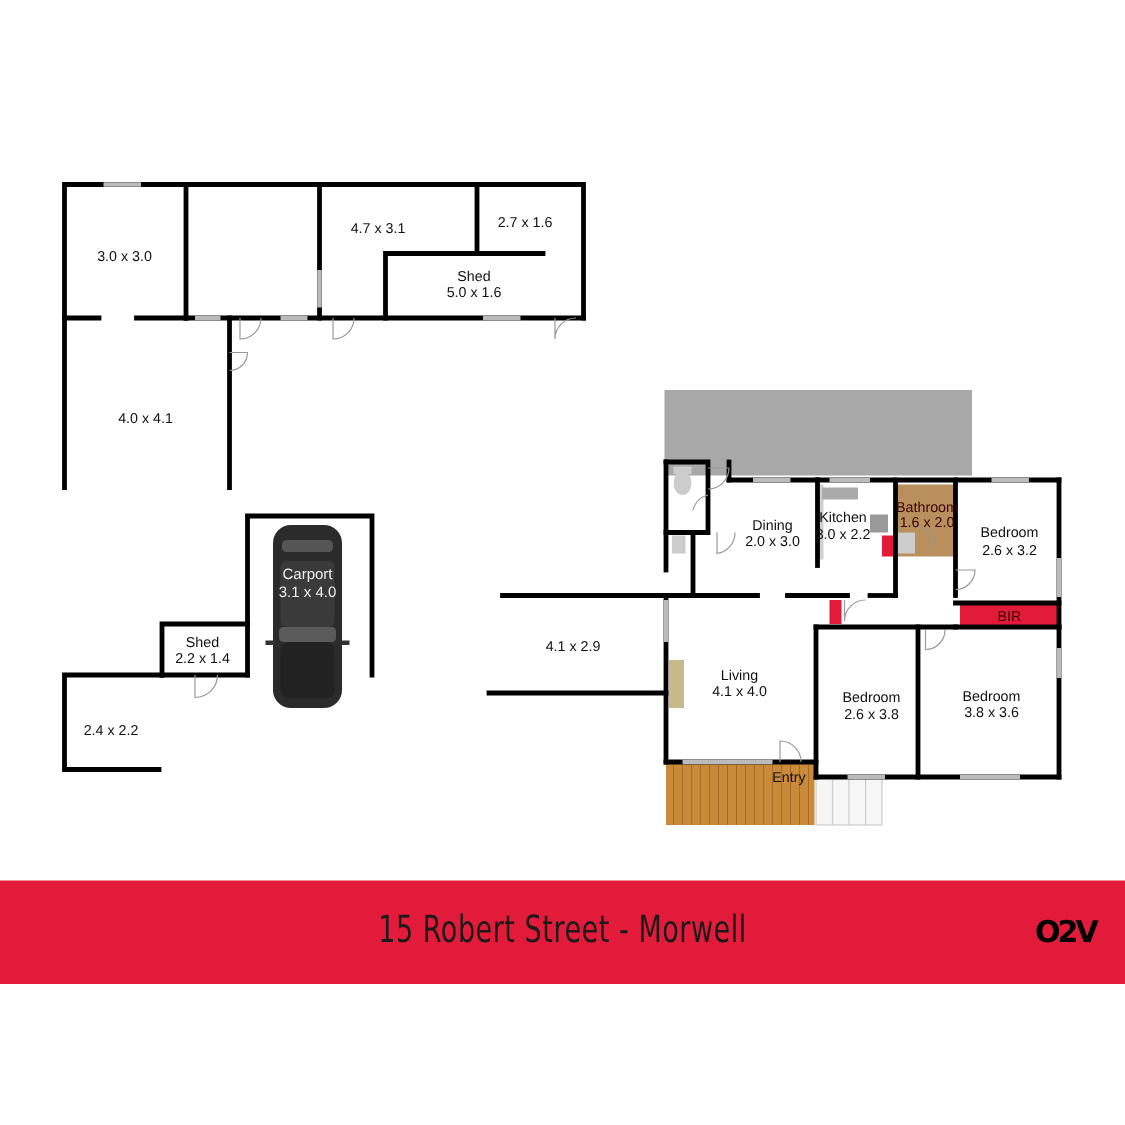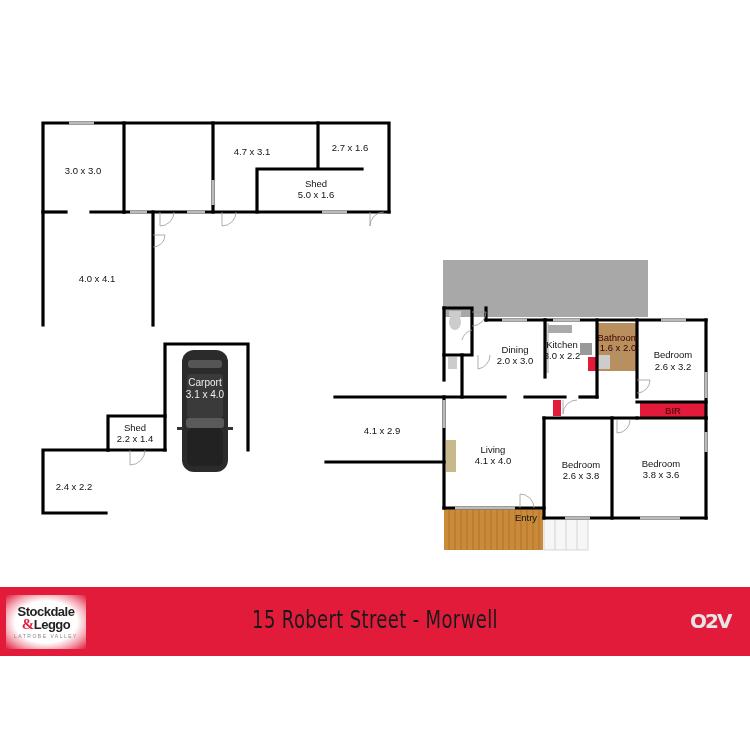--- a/index.html
+++ b/index.html
@@ -11,21 +11,21 @@
   .wall{stroke:#000;stroke-width:3.2;fill:none;stroke-linecap:square;}
   .win{stroke:#bbb;stroke-width:3;fill:none;}
   .door{stroke:#999;stroke-width:0.8;fill:none;}
   #banner{position:absolute;left:0;top:587px;width:750px;height:69px;background:#e31b3b;}
   #logo-left{position:absolute;left:6px;top:8px;width:80px;height:54px;background:radial-gradient(ellipse at center,#fff 55%,rgba(255,255,255,0.6) 75%,rgba(255,255,255,0) 100%);display:flex;flex-direction:column;align-items:center;justify-content:center;}
   .logo-line1{font-family:"Liberation Sans",sans-serif;font-weight:bold;font-size:13px;color:#222;line-height:13px;letter-spacing:-0.5px;}
   .logo-line2{font-family:"Liberation Sans",sans-serif;font-weight:bold;font-size:13px;color:#222;line-height:13px;letter-spacing:-0.5px;}
   .logo-amp{color:#e31b3b;font-family:"Liberation Serif",serif;font-size:15px;}
   .logo-sub{font-family:"Liberation Sans",sans-serif;font-size:5px;color:#888;letter-spacing:1.5px;margin-top:2px;}
   #banner-title{position:absolute;left:0;right:0;top:18px;text-align:center;font-family:"DejaVu Sans",sans-serif;font-size:25px;color:#1a1a1a;transform:scaleX(0.72);letter-spacing:0.5px;}
-  #logo-right{position:absolute;left:690px;top:22px;font-family:"DejaVu Sans",sans-serif;font-weight:bold;font-size:20px;color:#e5e5e5;letter-spacing:-2px;}
+  #logo-right{position:absolute;left:690px;top:22px;font-family:"DejaVu Sans",sans-serif;font-weight:bold;font-size:20px;color:#000000;letter-spacing:-2px;}
 </style>
 </head>
 <body>
 
 <svg id="plan" viewBox="0 0 750 750" xmlns="http://www.w3.org/2000/svg">
 
   <g>
 
     <polyline class="wall" points="43,325 43,123 389,123 389,212"></polyline>
     <line class="wall" x1="43" y1="212" x2="66" y2="212"></line>
@@ -183,20 +183,15 @@
   <text class="lbl" x="493" y="464"><tspan>4.1 x 4.0</tspan></text>
   <text class="lbl" x="581" y="468"><tspan>Bedroom</tspan></text>
   <text class="lbl" x="581" y="479"><tspan>2.6 x 3.8</tspan></text>
   <text class="lbl" x="661" y="467"><tspan>Bedroom</tspan></text>
   <text class="lbl" x="661" y="478"><tspan>3.8 x 3.6</tspan></text>
   <text class="lbl" x="526" y="521"><tspan>Entry</tspan></text>
   <text class="lbl" x="382" y="434"><tspan>4.1 x 2.9</tspan></text>
 </svg>
 
 <div id="banner">
-  <div id="logo-left">
-    <div class="logo-line1">Stockdale</div>
-    <div class="logo-line2"><span class="logo-amp">&amp;</span><span>Leggo</span></div>
-    <div class="logo-sub">LATROBE VALLEY</div>
-  </div>
   <div id="banner-title">15 Robert Street - Morwell</div>
   <div id="logo-right">O2V</div>
 </div>
 
 </body></html>

